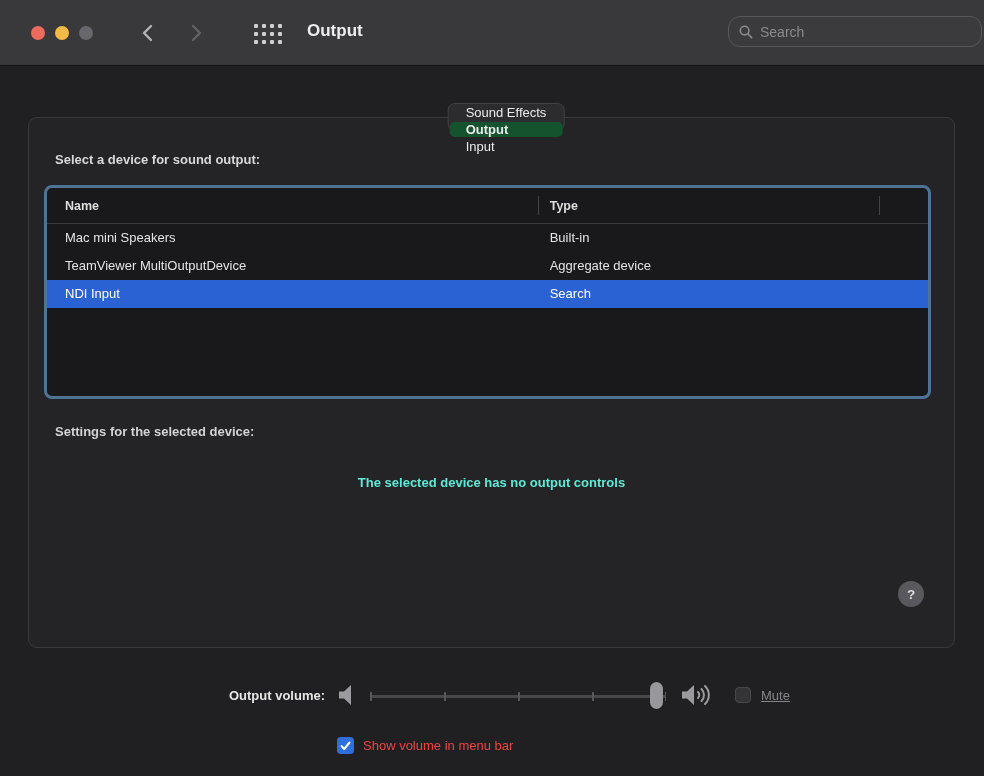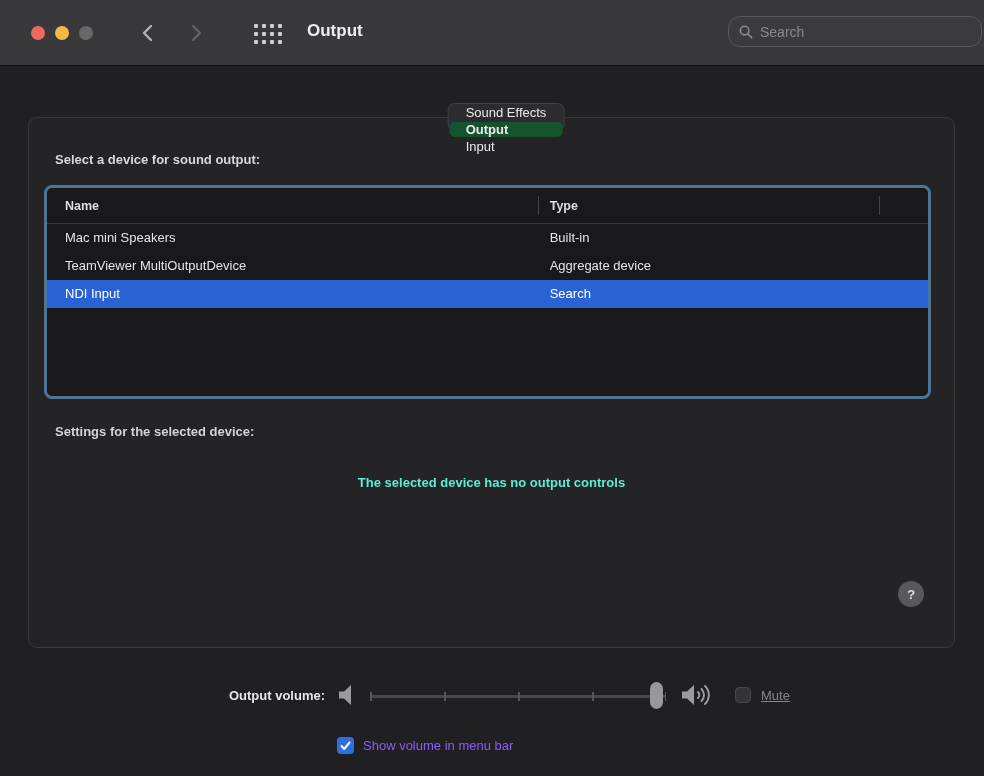--- a/index.html
+++ b/index.html
@@ -59,21 +59,21 @@
   .slider{position:absolute;left:370px;top:682px;width:296px;height:28px;}
   .track{position:absolute;left:0;right:0;top:12.5px;height:3px;background:#48484a;border-radius:2px;}
   .tick{position:absolute;top:9.5px;width:1.5px;height:9px;background:#58585b;}
   .thumb{position:absolute;top:0;width:13px;height:27px;border-radius:7px;background:#97979c;box-shadow:0 0 1px rgba(0,0,0,.6);}
   .mute-box{position:absolute;left:735px;top:687px;width:16px;height:16px;box-sizing:border-box;border-radius:4px;
     background:#343437;border:1px solid #48484b;}
   .mute-label{position:absolute;left:761px;top:688px;font-size:13px;color:#84848a;text-decoration:underline;}
   
   .show-box{position:absolute;left:337px;top:737px;width:17px;height:17px;border-radius:4px;background:#2f6fdd;
     display:flex;align-items:center;justify-content:center;}
-  .show-label{position:absolute;left:363px;top:738px;font-size:13px;color:#8b5cf6;}
+  .show-label{position:absolute;left:363px;top:738px;font-size:13px;color:#ef4444;}
 </style>
 </head>
 <body>
 
 <div class="window">
 
   <div class="titlebar">
     <div class="lights">
       <div class="light red"></div>
       <div class="light yellow"></div>

